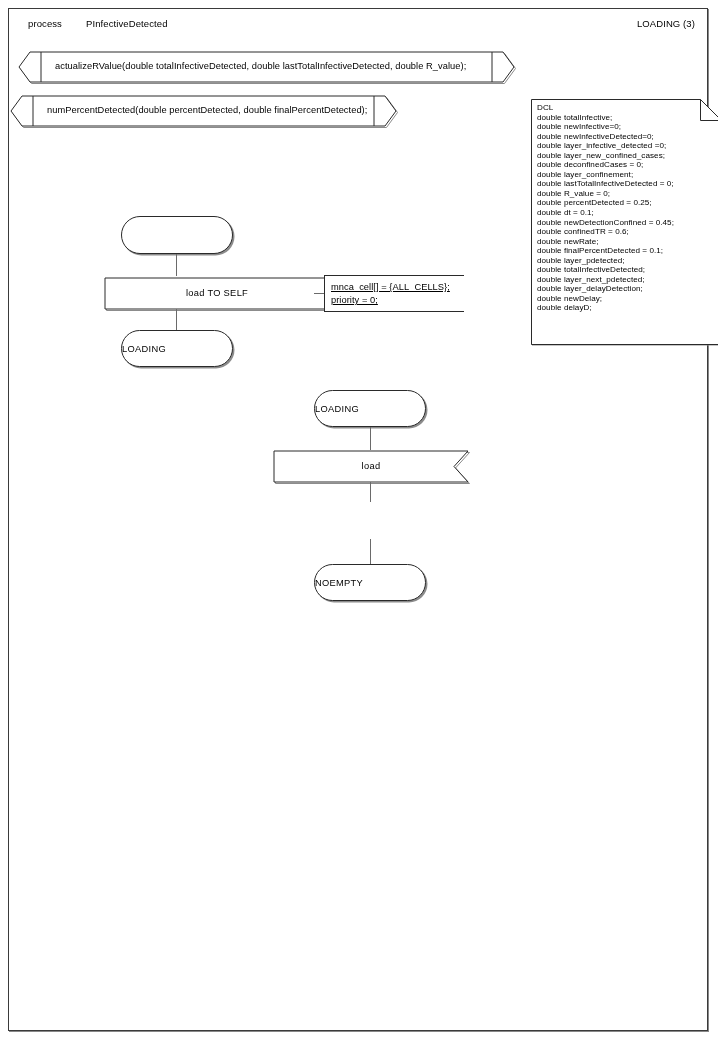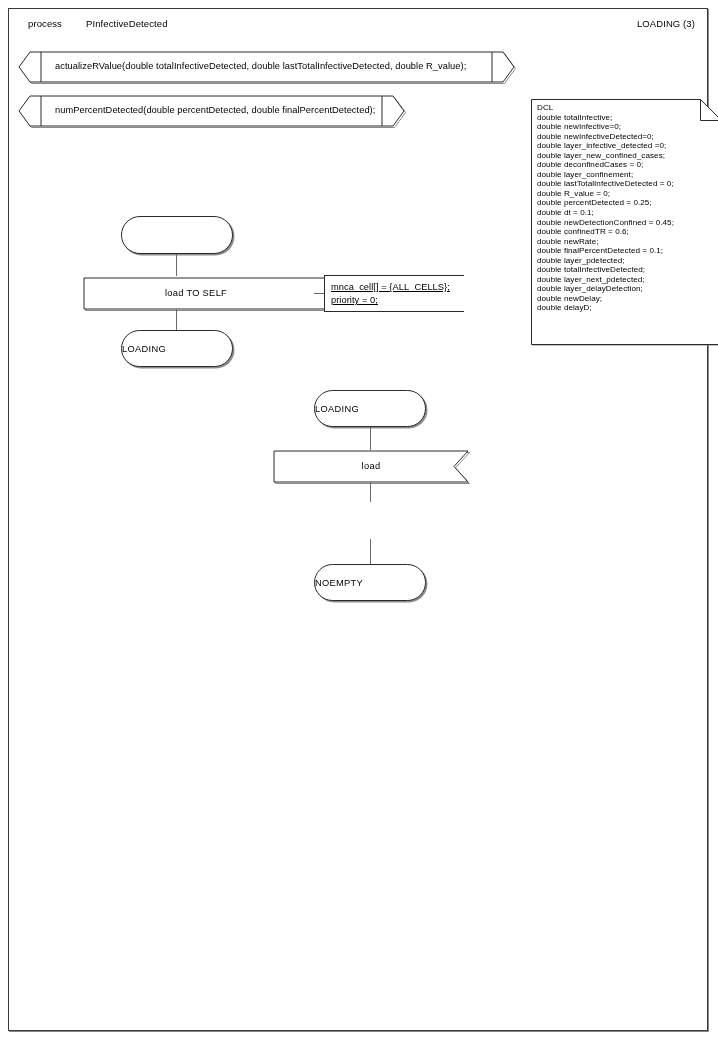--- a/index.html
+++ b/index.html
@@ -181,21 +181,21 @@
   <div class="proccall" style="left:17px; top:50px; width:498px; height:32px;">
     <svg width="500" height="34" viewBox="0 0 500 34">
       <path d="M13,2 L486,2 L497,17 L486,32 L13,32 L2,17 Z" fill="#ffffff" stroke="#8c8c8c" stroke-width="1" transform="translate(1.5,1.5)"></path>
       <path d="M13,2 L486,2 L497,17 L486,32 L13,32 L2,17 Z" fill="#ffffff" stroke="#2a2a2a" stroke-width="1"></path>
       <line x1="24" y1="2" x2="24" y2="32" stroke="#2a2a2a" stroke-width="1"></line>
       <line x1="475" y1="2" x2="475" y2="32" stroke="#2a2a2a" stroke-width="1"></line>
     </svg>
     <div class="txt">actualizeRValue(double totalInfectiveDetected, double lastTotalInfectiveDetected, double R_value);</div>
   </div>
 
-  <div class="proccall" style="left:17px; top:94px; width:388px; height:32px;">
+  <div class="proccall" style="left:9px; top:94px; width:388px; height:32px;">
     <svg width="390" height="34" viewBox="0 0 390 34">
       <path d="M13,2 L376,2 L387,17 L376,32 L13,32 L2,17 Z" fill="#ffffff" stroke="#8c8c8c" stroke-width="1" transform="translate(1.5,1.5)"></path>
       <path d="M13,2 L376,2 L387,17 L376,32 L13,32 L2,17 Z" fill="#ffffff" stroke="#2a2a2a" stroke-width="1"></path>
       <line x1="24" y1="2" x2="24" y2="32" stroke="#2a2a2a" stroke-width="1"></line>
       <line x1="365" y1="2" x2="365" y2="32" stroke="#2a2a2a" stroke-width="1"></line>
     </svg>
     <div class="txt">numPercentDetected(double percentDetected, double finalPercentDetected);</div>
   </div>
 
   <div class="dcl" style="left:531px; top:99px; width:192px; height:183px;">
@@ -229,21 +229,21 @@
       <div class="line">double delayD;</div>
     </div>
   </div>
 
   <div class="state" style="left:121px; top:216px; width:112px; height:38px;">
     <span class="lbl"></span>
   </div>
 
   <div class="conn" style="left:176px; top:254px; height:22px;"></div>
 
-  <div class="shape" style="left:39px; top:276px; width:270px; height:33px;padding-left:44px;">
+  <div class="shape" style="left:60px; top:276px; width:270px; height:33px;padding-left:44px;">
     <svg width="272" height="35" viewBox="0 0 272 35">
       <path d="M1,2 L255,2 L269,17.5 L255,33 L1,33 Z" fill="#ffffff" stroke="#8c8c8c" stroke-width="1" transform="translate(1.5,1.5)"></path>
       <path d="M1,2 L255,2 L269,17.5 L255,33 L1,33 Z" fill="#ffffff" stroke="#2a2a2a" stroke-width="1"></path>
     </svg>
     <div class="txt" style="padding-right:14px;">load TO SELF</div>
   </div>
 
   <div class="conn-h" style="left:314px; top:293px; width:11px;"></div>
 
   <div class="comment" style="left:324px; top:275px; width:140px; height:37px;text-decoration:underline;">

